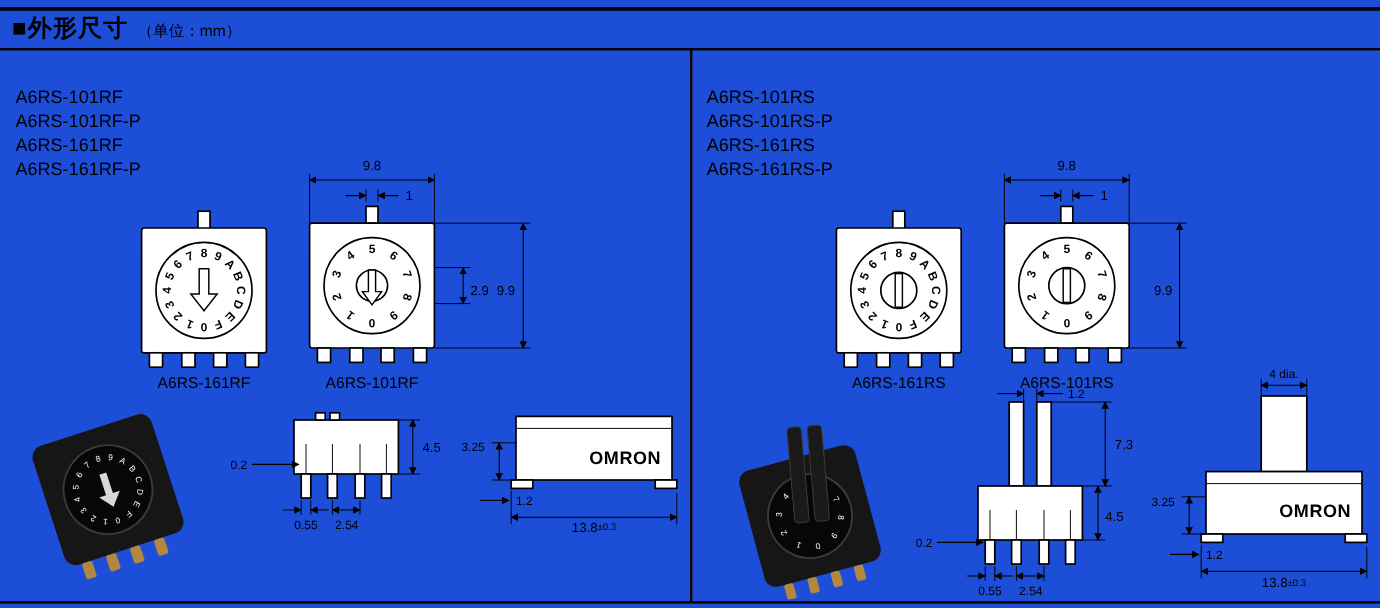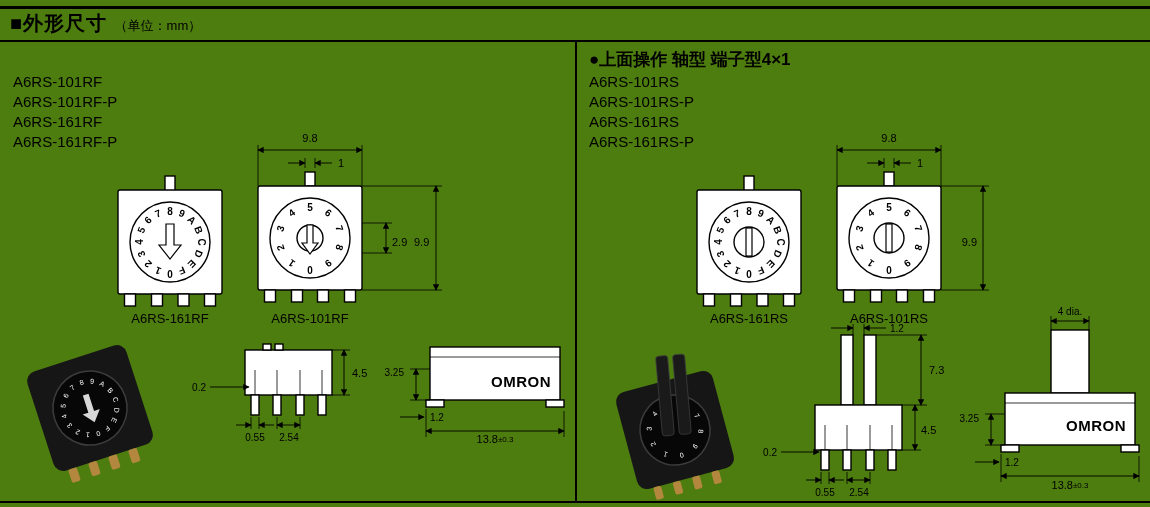--- a/index.html
+++ b/index.html
@@ -1,17 +1,17 @@
 <!DOCTYPE html>
 <html><head>
 <meta charset="utf-8">
 <style>
   *{margin:0;padding:0;box-sizing:border-box}
   html,body{background:#fff}
-  .page{position:relative;width:1150px;height:507px;background:#4d7c0f;overflow:hidden;
+  .page{position:relative;width:1150px;height:507px;background:#1d4ed8;overflow:hidden;
         font-family:"Liberation Sans",sans-serif;color:#000}
   .rule{position:absolute;left:0;width:1150px;background:#000}
   .rule-top{top:6px;height:3px}
   .rule-under{top:40px;height:2px}
   .rule-bottom{top:501px;height:2px}
   .divider{position:absolute;left:575px;top:41px;width:2px;height:460px;background:#000}
   .title-row{position:absolute;left:10px;top:10px;white-space:nowrap}
   .title{font-size:20px;font-weight:700;letter-spacing:1px}
   .unit{font-size:13px;margin-left:3px}
   .col-header{position:absolute;font-size:17px;font-weight:700;white-space:nowrap}
@@ -44,21 +44,20 @@
   <div class="divider"></div>
   <div class="rule rule-bottom"></div>
 
   <div class="models left-models">
     <div>A6RS-101RF</div>
     <div>A6RS-101RF-P</div>
     <div>A6RS-161RF</div>
     <div>A6RS-161RF-P</div>
   </div>
 
-  <div class="col-header right-header">●上面操作 轴型 端子型4×1</div>
   <div class="models right-models">
     <div>A6RS-101RS</div>
     <div>A6RS-101RS-P</div>
     <div>A6RS-161RS</div>
     <div>A6RS-161RS-P</div>
   </div>
 
   <svg id="svgL" width="575" height="378" viewBox="0 0 575 378">
     <defs>
       <marker id="arwL" viewBox="0 0 10 10" refX="9" refY="5" markerWidth="7" markerHeight="7" orient="auto-start-reverse">

